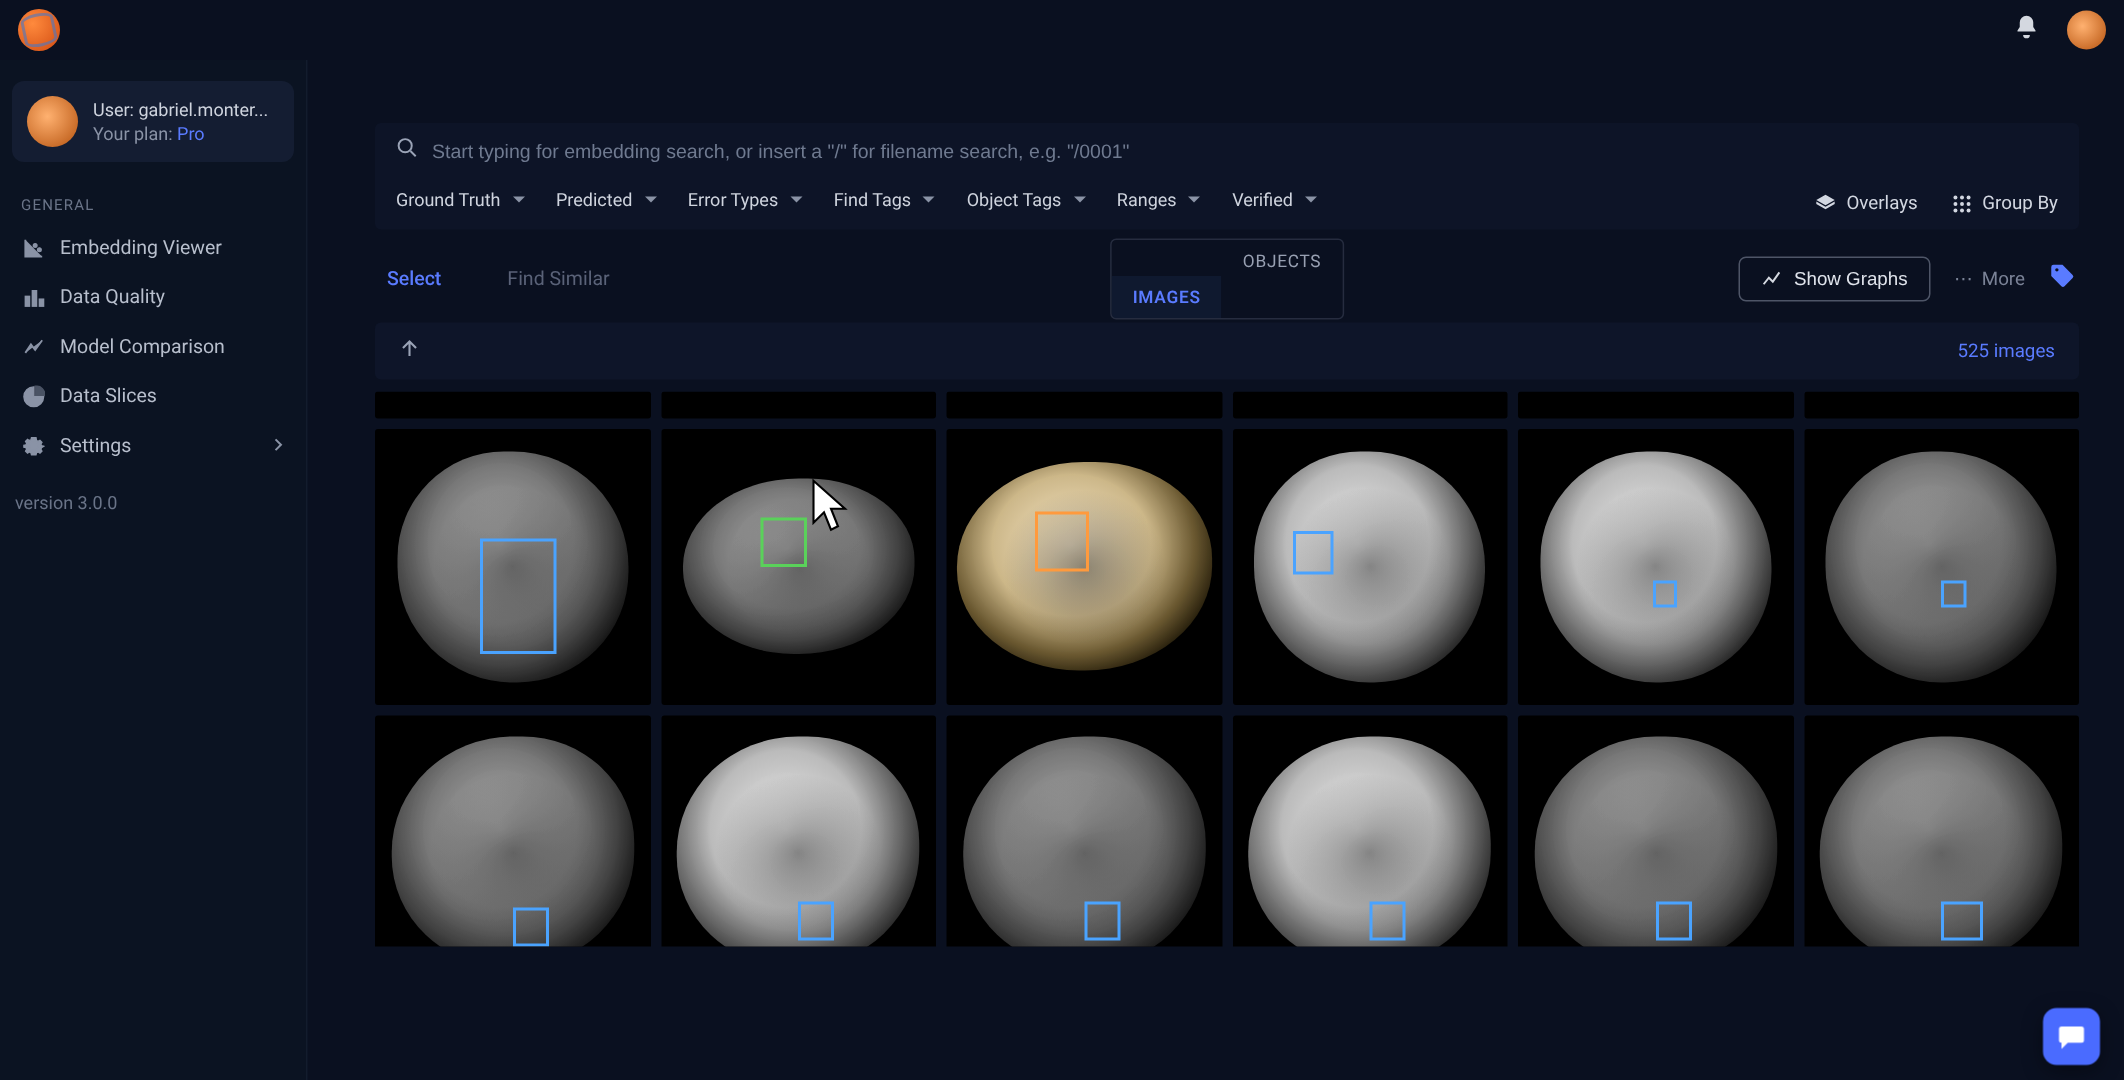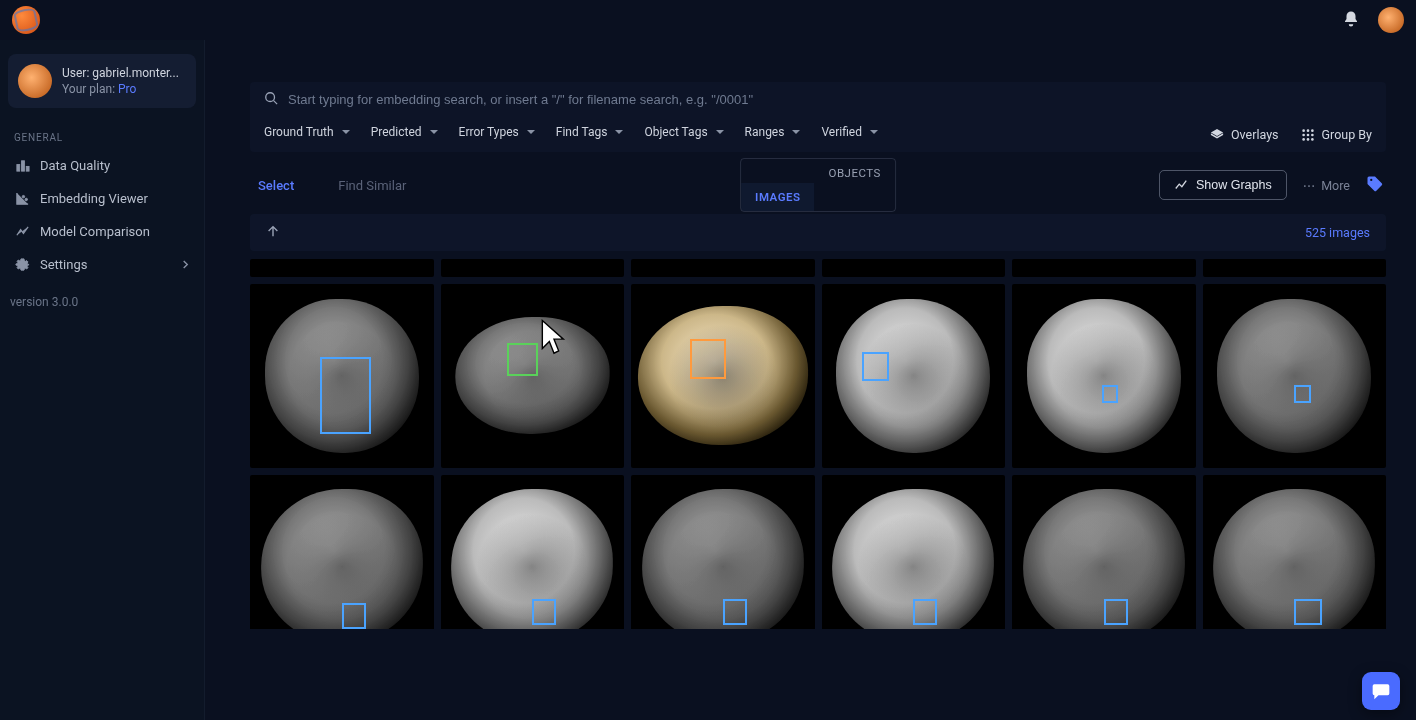--- a/index.html
+++ b/index.html
@@ -287,46 +287,55 @@
       <div class="user-info">
         <div class="line"><span>User:</span> <span>gabriel.monter...</span></div>
         <div class="plan"><span>Your plan:</span> <span class="pro">Pro</span></div>
       </div>
     </div>
 
     <div class="section-label">GENERAL</div>
 
     <div class="nav-item">
       <span class="nav-icon">
-          <svg viewBox="0 0 16 16">
-            <rect x="2" y="7" width="3" height="7"></rect>
-            <rect x="7" y="3" width="3" height="11"></rect>
-            <rect x="12" y="9" width="3" height="5"></rect>
-          </svg>
-        </span>
-      <span>Data Quality</span>
-    </div>
-    <div class="nav-item">
-      <span class="nav-icon">
           <svg viewBox="0 0 16 16" fill="none">
             <path d="M2 2v12h12" stroke-width="1.3"></path>
             <circle cx="6" cy="10" r="1.3"></circle>
             <circle cx="9" cy="6" r="1.3"></circle>
             <circle cx="12" cy="9" r="1.3"></circle>
           </svg>
         </span>
       <span>Embedding Viewer</span>
     </div>
     <div class="nav-item">
       <span class="nav-icon">
+          <svg viewBox="0 0 16 16">
+            <rect x="2" y="7" width="3" height="7"></rect>
+            <rect x="7" y="3" width="3" height="11"></rect>
+            <rect x="12" y="9" width="3" height="5"></rect>
+          </svg>
+        </span>
+      <span>Data Quality</span>
+    </div>
+    <div class="nav-item">
+      <span class="nav-icon">
           <svg viewBox="0 0 16 16" fill="none">
             <path d="M2 12l4-6 3 4 5-7" stroke-width="1.3"></path>
           </svg>
         </span>
       <span>Model Comparison</span>
+    </div>
+    <div class="nav-item">
+      <span class="nav-icon">
+          <svg viewBox="0 0 16 16">
+            <path d="M8 1a7 7 0 1 0 7 7H8z"></path>
+            <path d="M9 0v7h7A7 7 0 0 0 9 0z" opacity="0.5"></path>
+          </svg>
+        </span>
+      <span>Data Slices</span>
     </div>
     <div class="nav-item">
       <span class="nav-icon">
           <svg viewBox="0 0 16 16">
             <path d="M8 5a3 3 0 1 0 0 6 3 3 0 0 0 0-6zm7 3l-1.5-.4a5.7 5.7 0 0 0-.5-1.1l.8-1.3-1.4-1.4-1.3.8a5.7 5.7 0 0 0-1.1-.5L9.6 2H6.4L6 3.5a5.7 5.7 0 0 0-1.1.5l-1.3-.8L2.2 4.6l.8 1.3a5.7 5.7 0 0 0-.5 1.1L1 7.4v1.2l1.5.4c.1.4.3.8.5 1.1l-.8 1.3 1.4 1.4 1.3-.8c.3.2.7.4 1.1.5L6.4 14h3.2l.4-1.5c.4-.1.8-.3 1.1-.5l1.3.8 1.4-1.4-.8-1.3c.2-.3.4-.7.5-1.1L15 8z"></path>
           </svg>
         </span>
       <span>Settings</span>
       <span class="chev"><svg viewBox="0 0 10 10" width="9" height="9">
             <path d="M3 1l4 4-4 4" fill="none" stroke="#8a93a6" stroke-width="1.5"></path>

